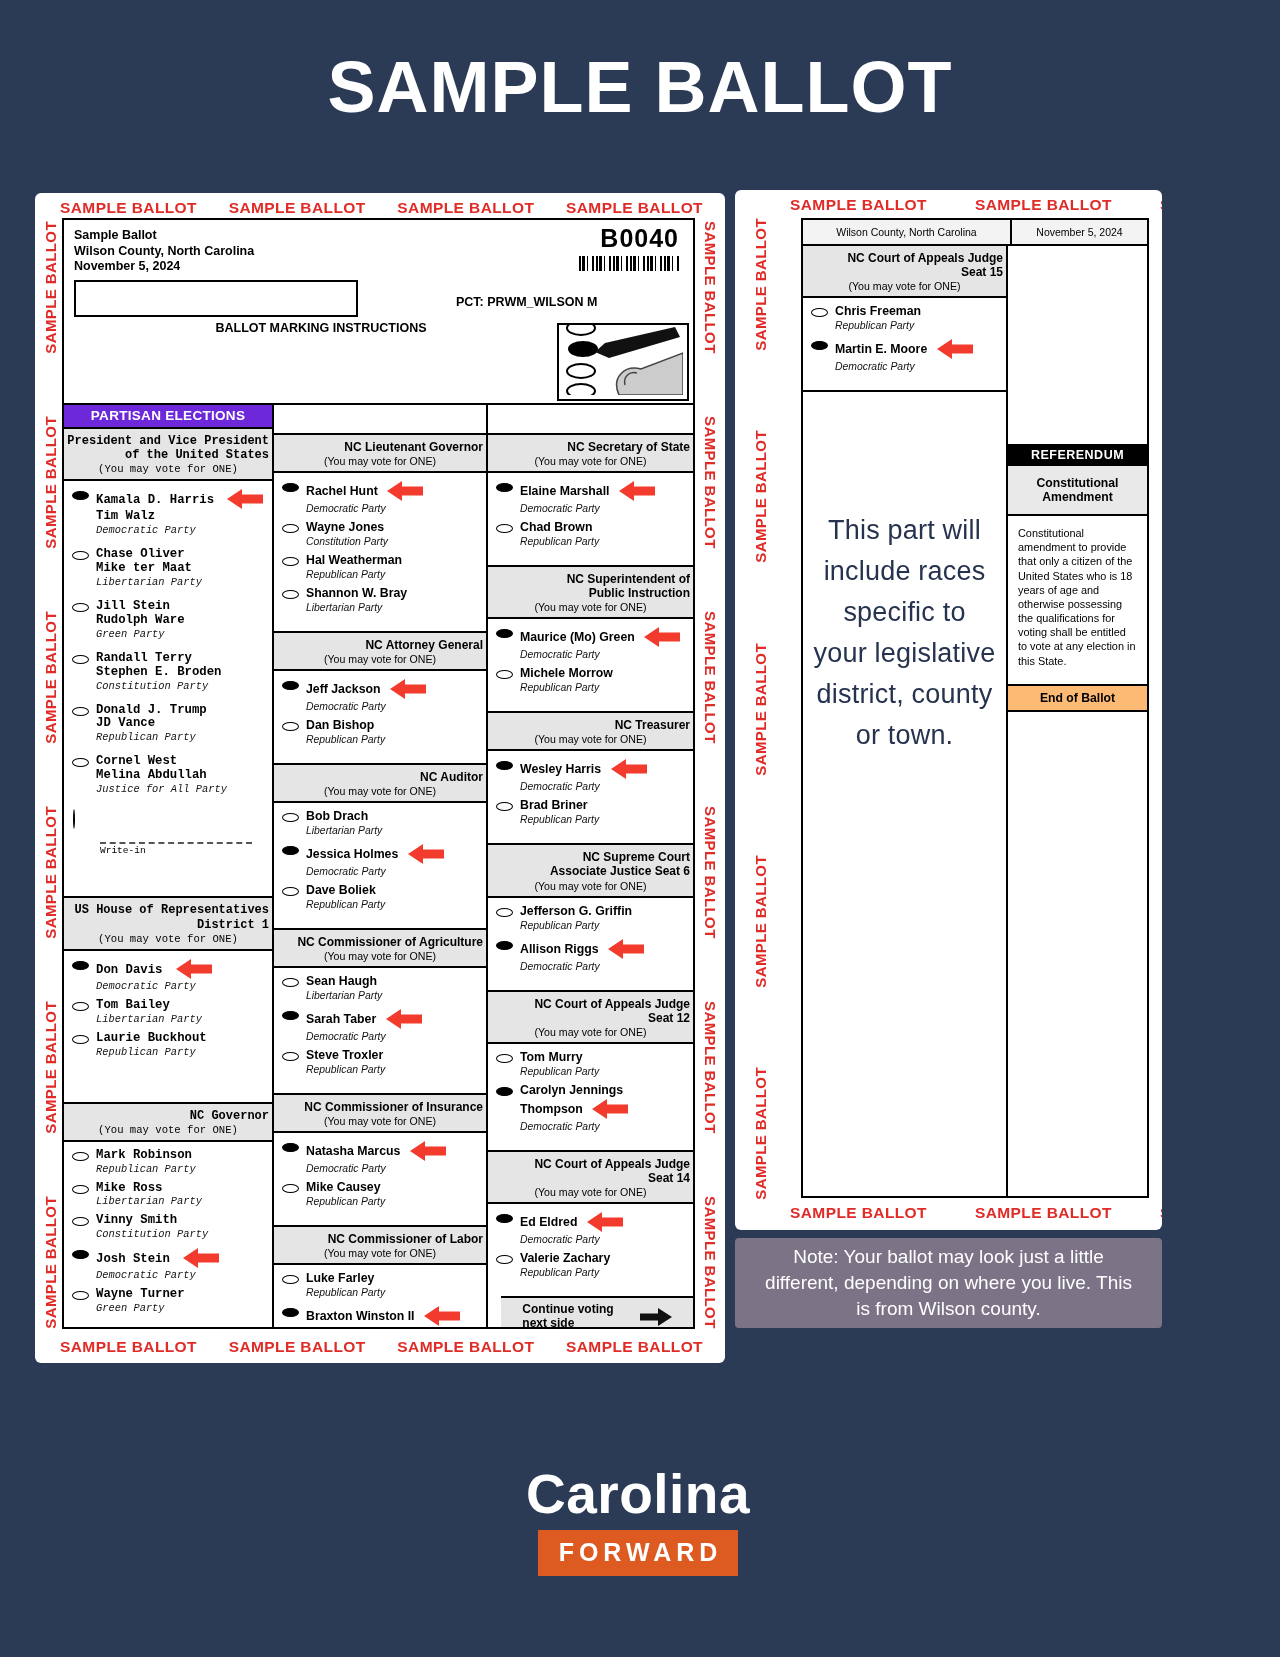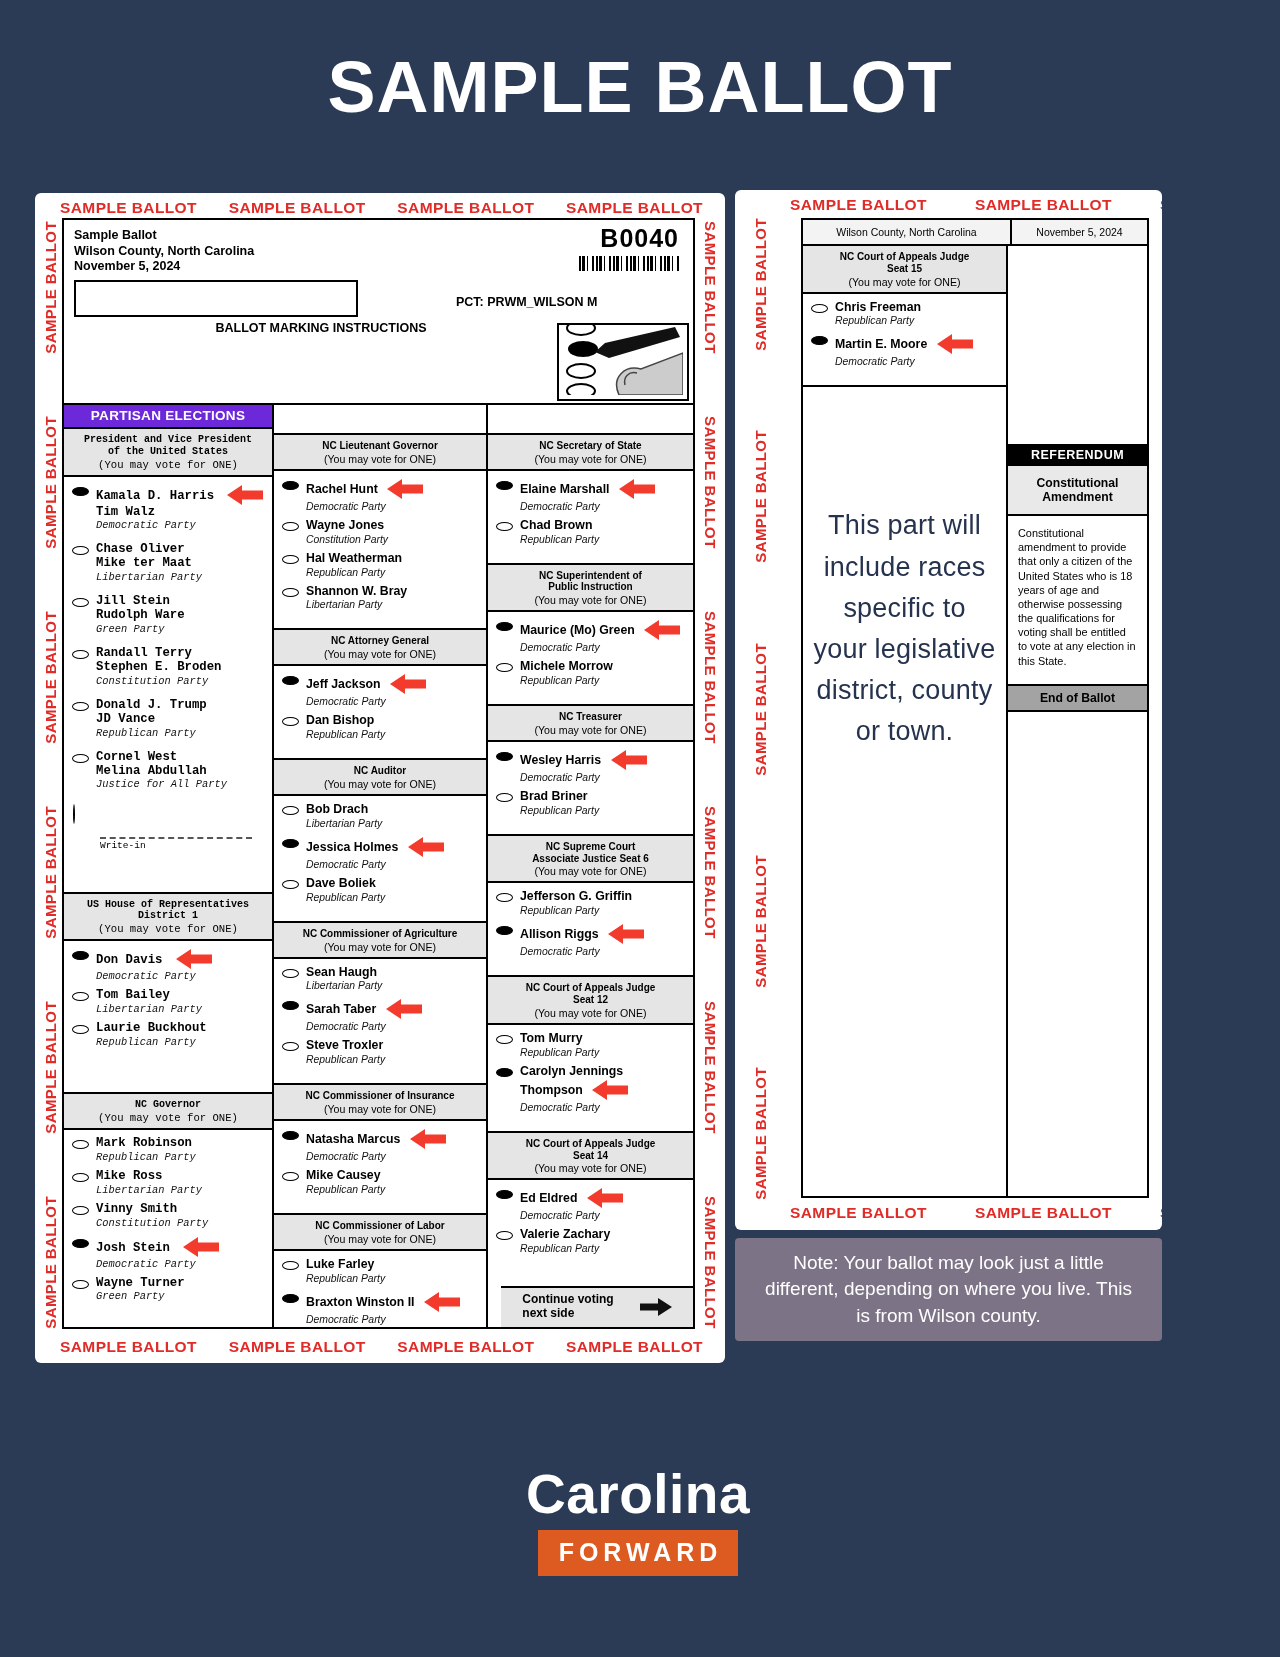--- a/index.html
+++ b/index.html
@@ -55,21 +55,21 @@
   #bcol2{flex:1;}
   .partisan-bar{background:#6d28d9;color:#fff;text-align:center;font-weight:bold;font-size:13.5px;
     padding:3px 0 4px;letter-spacing:.3px;}
   .secs{display:flex;flex-direction:column;}
   #secs1{padding-top:28px;}
   #secs2{padding-top:28px;}
   #secs0 .section{margin-bottom:26px;font-family:Liberation Mono, monospace;}
   #secs0 .section:last-child{margin-bottom:0;}
   .sec-header{background:#e5e5e5;border-top:2px solid #000;border-bottom:2px solid #000;
     text-align:center;padding:5px 3px 4px;}
-  .sec-title-line{font-weight:bold;font-size:10px;line-height:1.18;}
+  .sec-title-line{font-weight:bold;font-size:12px;line-height:1.18;text-align:right;}
   .sec-note{font-size:10.6px;margin-top:1px;}
   .cands{padding:7px 4px 11px 7px;}
   .cand{display:flex;margin-bottom:6px;}
   .tall .cand{margin-bottom:11px;}
   .oval{flex:none;width:17px;height:9px;border:1.6px solid #000;border-radius:50%;
     margin:3px 7px 0 1px;background:#fff;box-sizing:border-box;}
   .oval.filled{background:#000;border-color:#000;}
   .cand-name{font-weight:bold;font-size:12.3px;line-height:1.13;}
   .cand-party{font-style:italic;font-size:10.4px;line-height:1.25;color:#111;}
   .arrow{display:inline-block;vertical-align:-7px;margin-left:6px;}
@@ -95,24 +95,24 @@
   .ref-spacer{height:198px;flex:none;}
   .ref-header{background:#000;color:#fff;text-align:center;font-weight:bold;font-size:12.5px;
     padding:4px 0;letter-spacing:.5px;}
   .ref-sub{background:#e9e9e9;border-bottom:2px solid #000;text-align:center;font-weight:bold;
     font-size:12.2px;padding:10px 0;}
   .ref-body{font-size:10.9px;line-height:1.3;padding:10px 10px 0 10px;}
   .ref-opts{padding:16px 10px 0 12px;}
   .ref-opt{display:flex;align-items:center;margin-bottom:10px;}
   .ref-opt .oval{margin-top:0;}
   .ref-opt-label{font-weight:bold;font-size:12.5px;}
-  .end-bar{margin-top:16px;border-top:2px solid #000;border-bottom:2px solid #000;background:#a3a3a3;
+  .end-bar{margin-top:16px;border-top:2px solid #000;border-bottom:2px solid #000;background:#fdba74;
     text-align:center;font-weight:bold;font-size:12.2px;padding:5px 0;}
   
-  #note-box{position:absolute;left:735px;top:1238px;width:427px;height:103px;box-sizing:border-box;
+  #note-box{position:absolute;left:735px;top:1238px;width:427px;height:90px;box-sizing:border-box;
     background:var(--note_bg,#7c7386);border-radius:4px;color:#fff;font-size:19px;line-height:1.38;
     display:flex;align-items:center;justify-content:center;text-align:center;padding:0 22px;}
   #logo{position:absolute;left:0;right:4px;top:1462px;text-align:center;}
   .logo-top{color:#fff;font-size:55px;font-weight:bold;letter-spacing:.5px;}
   .logo-bottom{display:inline-block;margin-top:4px;background:var(--orange,#dd5a21);color:#fff;
     font-size:25px;font-weight:bold;letter-spacing:5px;padding:8px 16px 9px 21px;}
 </style>
 </head>
 <body>
 

